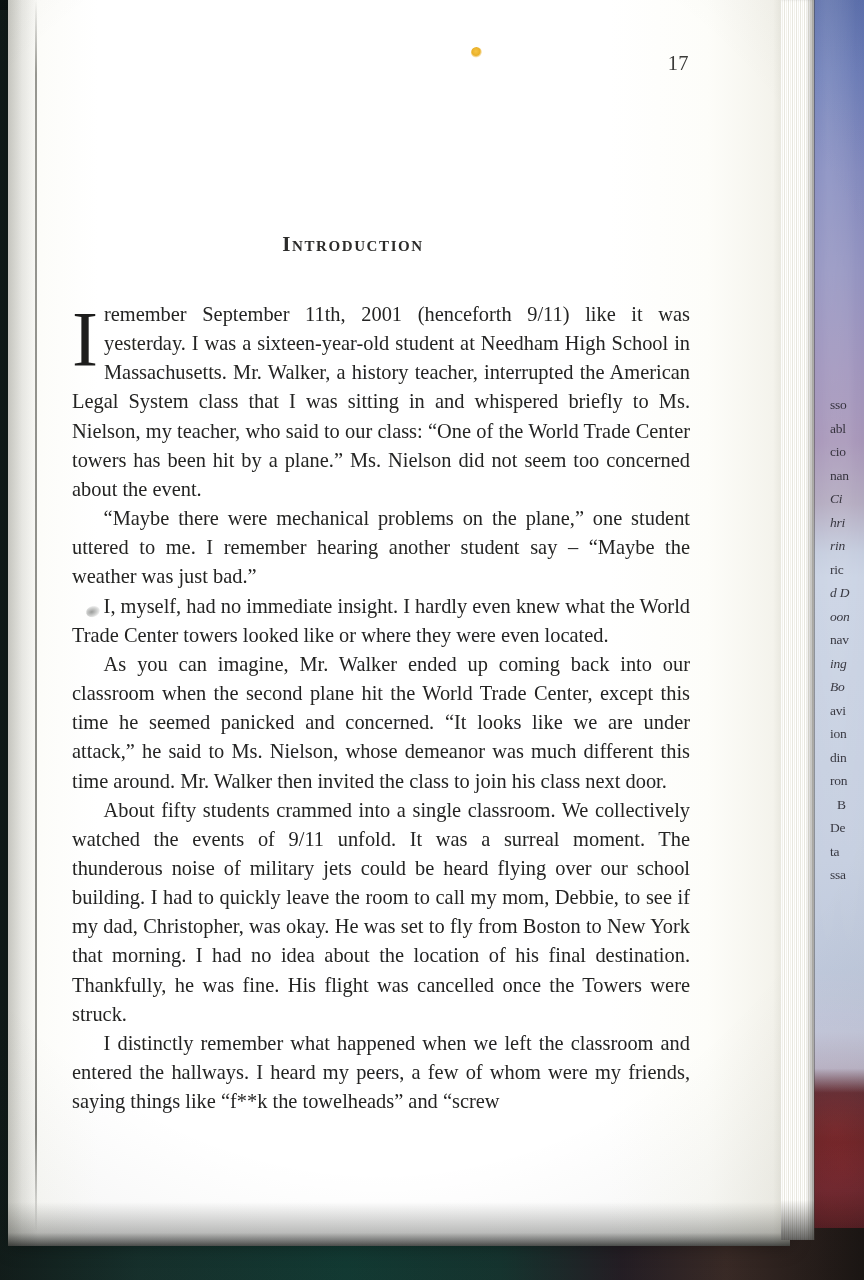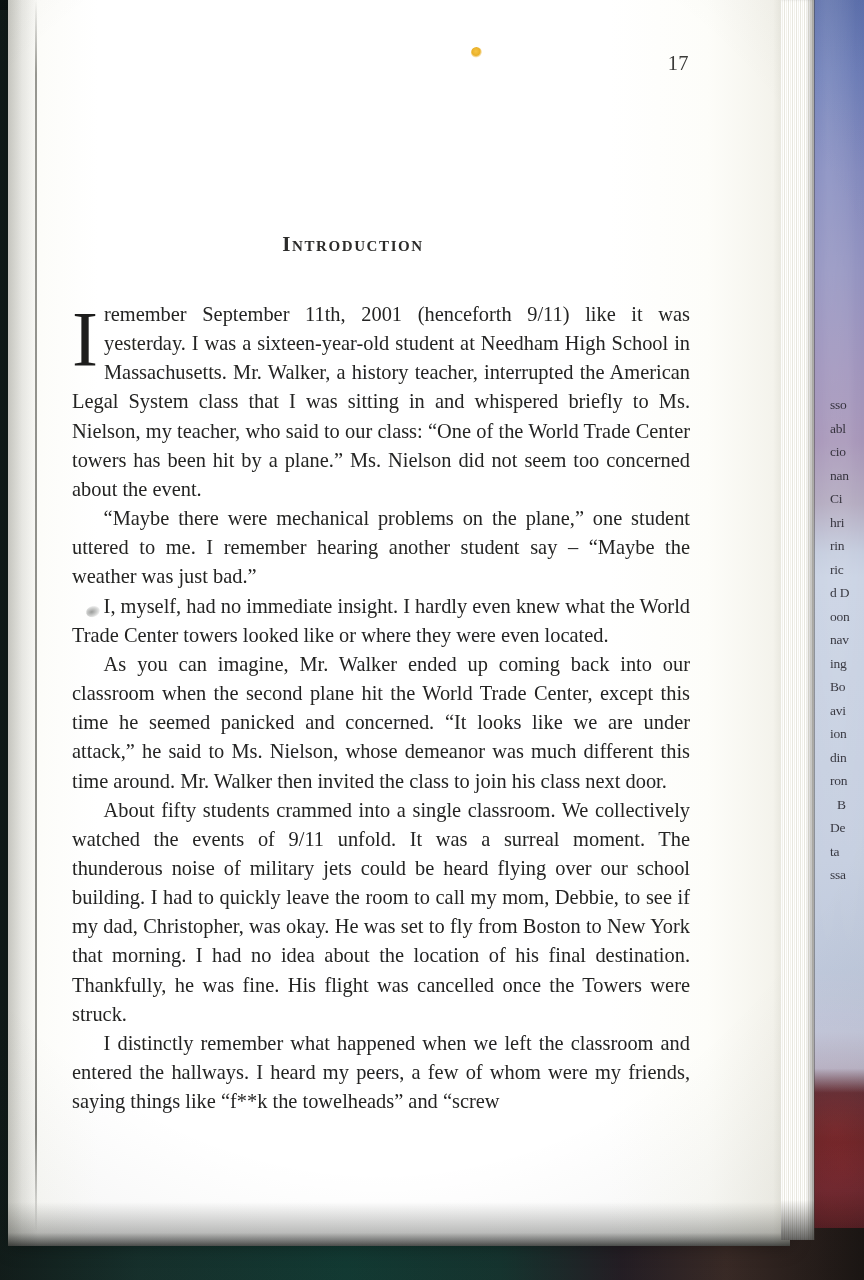--- a/index.html
+++ b/index.html
@@ -80,21 +80,21 @@
     font-family: "Liberation Serif", "DejaVu Serif", serif;
     font-size: 13.5px;
     line-height: 23.5px;
     color: #25242c;
     white-space: nowrap;
     overflow: hidden;
     z-index: 3;
     opacity: .88;
   }
   .blurb div { letter-spacing: -0.2px; }
-  .blurb .it { }
+  .blurb .it { font-style: italic; }
   .blurb .ind { padding-left: 7px; }
 
   
   .fore-edge {
     position: absolute;
     left: 781px; top: 0; width: 33px; height: 1240px;
     background:
       repeating-linear-gradient(to right,
         #ffffff 0px, #ffffff 1px,
         #f3f2ec 1px, #f3f2ec 2px,

